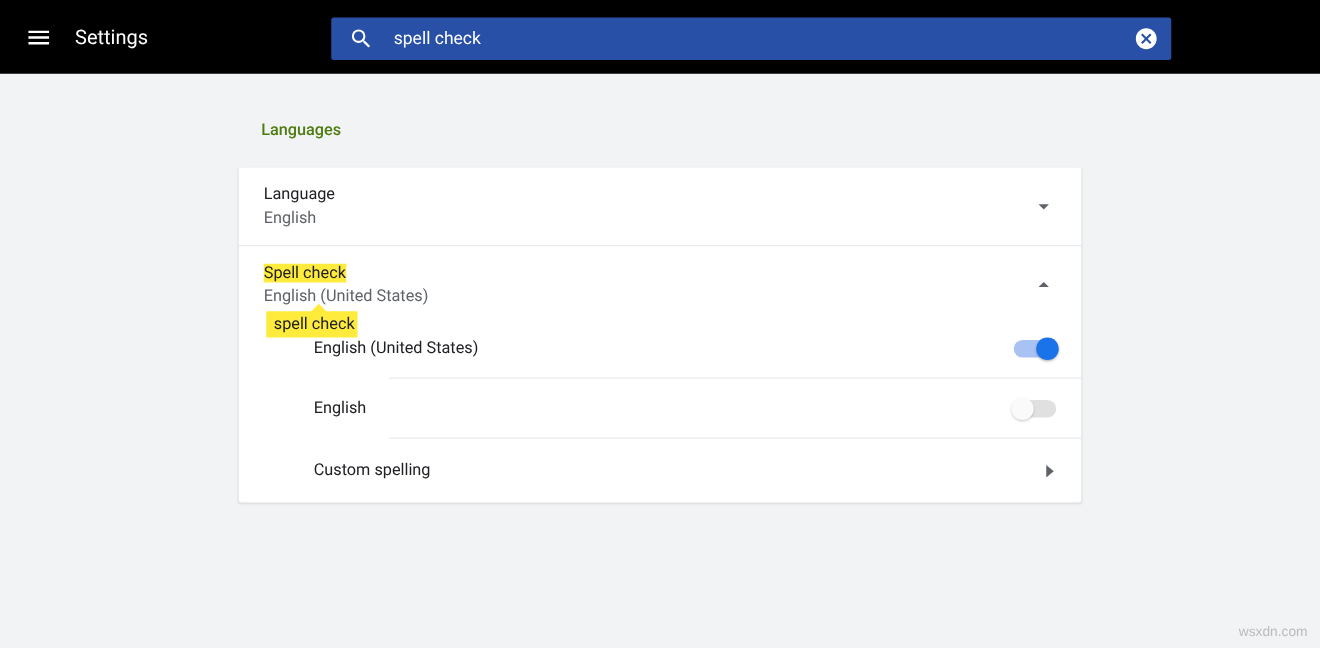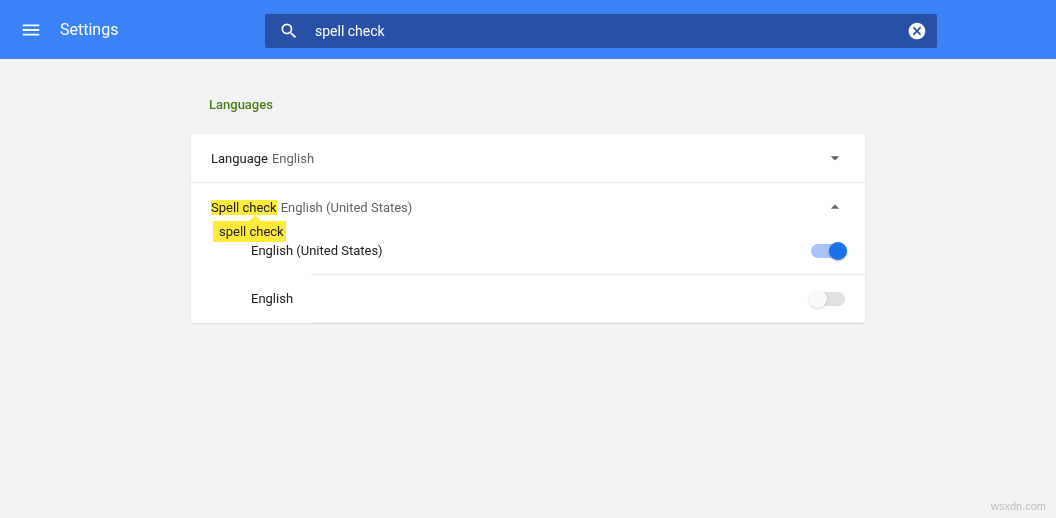--- a/index.html
+++ b/index.html
@@ -5,21 +5,21 @@
     * { box-sizing: border-box; margin: 0; padding: 0; }
     body {
       font-family: Roboto, Arial, sans-serif;
       background: #f1f3f4;
       width: 1056px;
       height: 518px;
       overflow: hidden;
       position: relative;
     }
     .header {
-      background: #3b82f6;
+      background: #000000;
       height: 59px;
       display: flex;
       align-items: center;
       padding: 0 20px;
       color: #fff;
       position: relative;
     }
     .menu-icon { cursor: pointer; margin-right: 18px; display: flex; align-items: center; }
     .menu-icon svg { width: 22px; height: 22px; fill: #fff; }
     .title { font-size: 16px; font-weight: 400; }
@@ -57,21 +57,21 @@
       box-shadow: 0 1px 2px rgba(0,0,0,0.1);
     }
     .row {
       display: flex;
       align-items: center;
       justify-content: space-between;
       padding: 14px 20px;
       border-bottom: 1px solid #e8eaed;
     }
     .row.last { border-bottom: none; }
-    .row-main { display: flex; flex-direction: row; gap: 4px; }
+    .row-main { display: flex; flex-direction: column; gap: 4px; }
     .row-label { font-size: 13px; color: #202124; }
     .row-sub { font-size: 13px; color: #5f6368; }
     .expand-icon { cursor: pointer; display: flex; align-items: center; color: #5f6368; }
     .expand-icon svg { width: 20px; height: 20px; fill: currentColor; }
     .highlight { background: #ffeb3b; }
     .nested { padding-left: 60px; position: relative; }
     .tip-label {
       position: absolute;
       left: 22px;
       top: -6px;
@@ -187,19 +187,27 @@
         <div class="sub-row">
           <span class="row-label">English (United States)</span>
           <div class="toggle on"></div>
         </div>
         <div class="sub-divider"></div>
         <div class="sub-row">
           <span class="row-label">English</span>
           <div class="toggle off"></div>
         </div>
         <div class="sub-divider"></div>
+        <div class="sub-row">
+          <span class="row-label">Custom spelling</span>
+          <span class="arrow-icon">
+            <svg viewBox="0 0 10 10">
+                <path d="M2 0l6 5-6 5z"></path>
+              </svg>
+          </span>
+        </div>
       </div>
 
     </div>
   </div>
 </div>
 
 <div class="watermark">wsxdn.com</div>
 
 </body></html>

